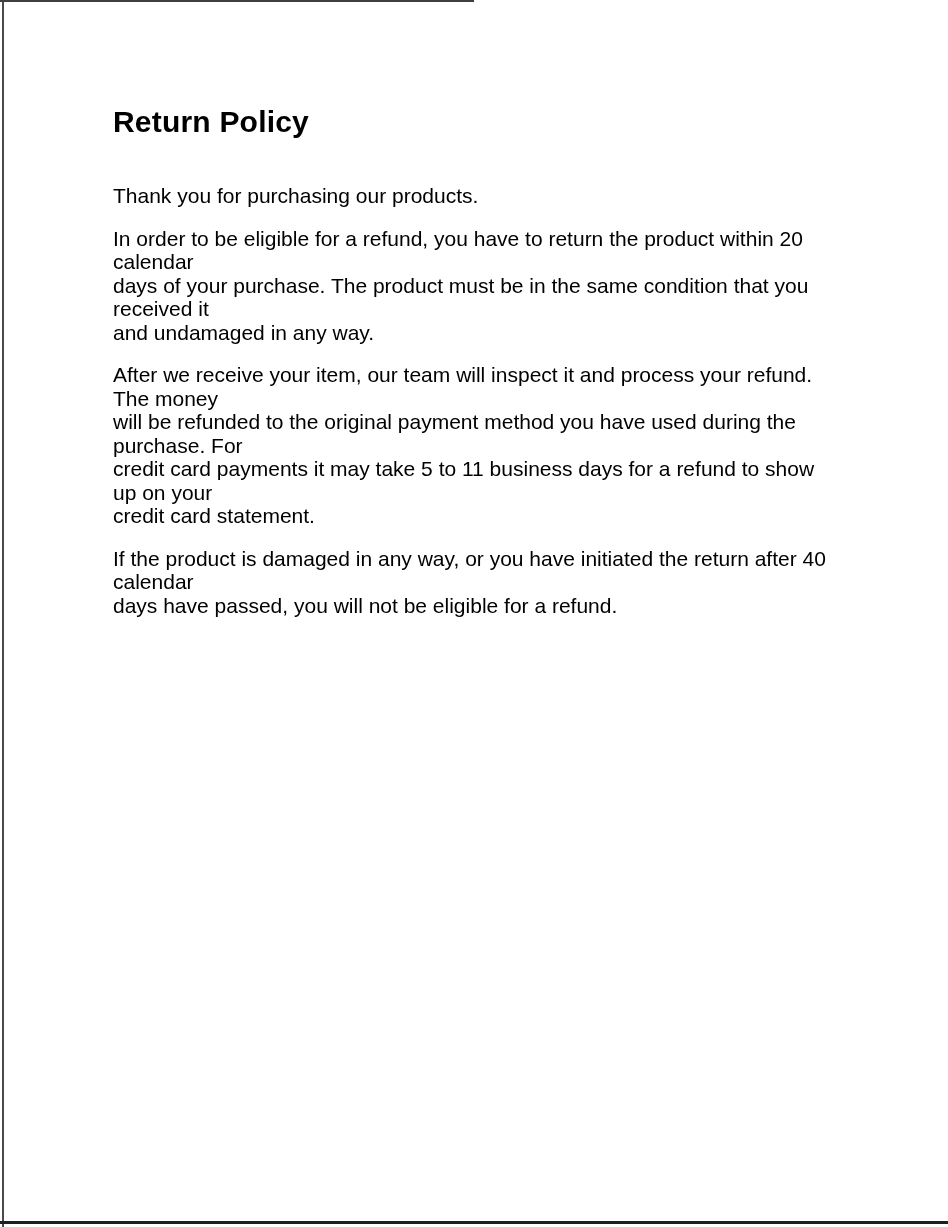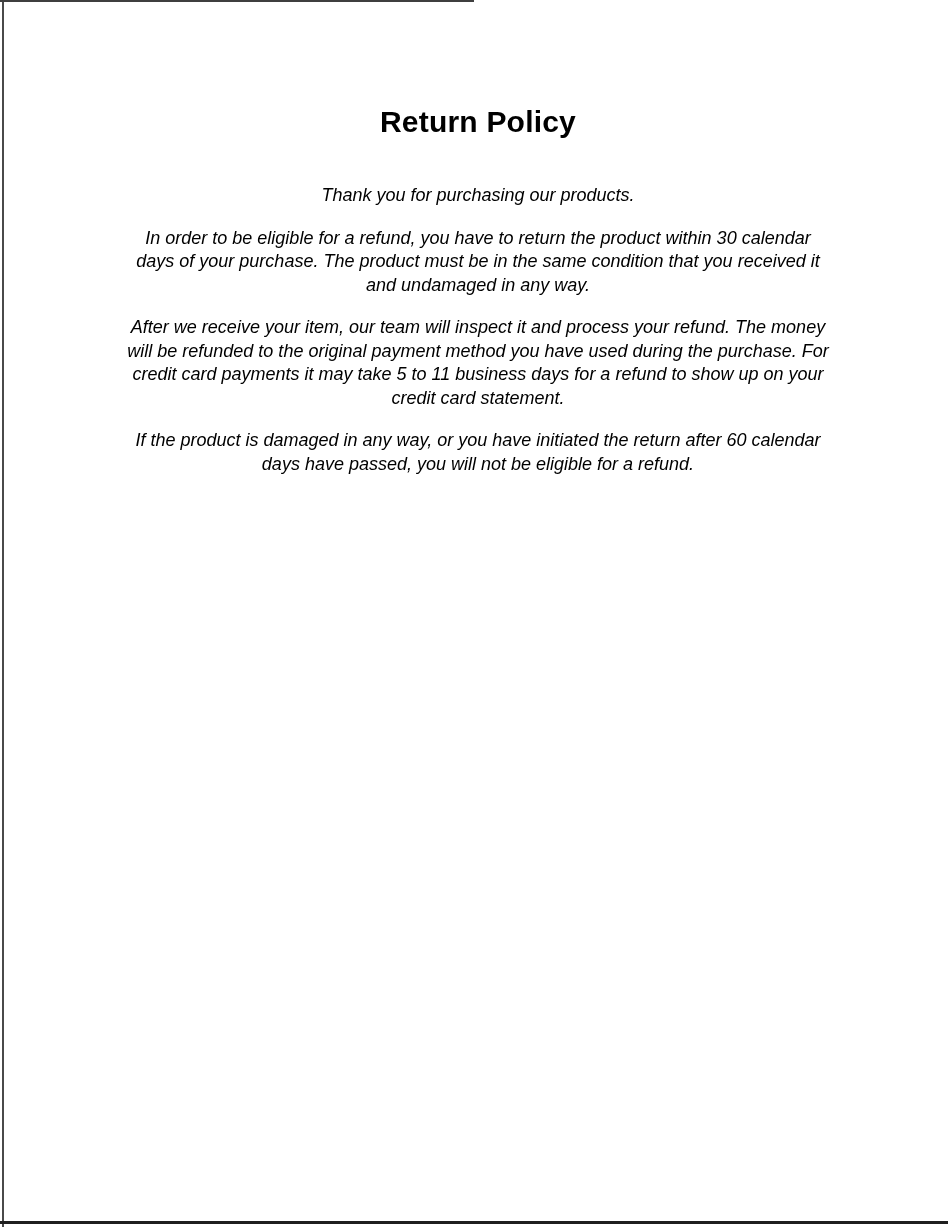--- a/index.html
+++ b/index.html
@@ -1,15 +1,15 @@
 <!DOCTYPE html>
 <html><head>
 <meta charset="utf-8">
 <style>
-  * { margin: 0; padding: 0; box-sizing: border-box; text-align: center; }
+  * { margin: 0; padding: 0; box-sizing: border-box; }
 
   html, body {
     width: 948px;
     height: 1227px;
     background: #ffffff;
     font-family: "Liberation Sans", sans-serif;
     overflow: hidden;
   }
 
   .page {
@@ -48,50 +48,49 @@
   h1.doc-title {
     font-size: 30px;
     line-height: 36px;
     font-weight: 700;
     letter-spacing: 0.2px;
     color: #000000;
     margin: 0 0 44px 0;
   }
 
   p.doc-paragraph {
-    font-size: 18px;
+    font-size: 21px;
     line-height: 23.5px;
     color: #000000;
     margin: 0 0 19px 0;
     white-space: pre-line; 
-    font-style: italic;
   }
 </style>
 </head>
 <body>
 
 <div class="page">
 
   <div class="edge-left"></div>
   <div class="edge-top"></div>
   <div class="edge-bottom"></div>
 
   <div class="content">
 
     <h1 class="doc-title">Return Policy</h1>
 
     <p class="doc-paragraph">Thank you for purchasing our products.</p>
 
-    <p class="doc-paragraph">In order to be eligible for a refund, you have to return the product within 30 calendar
+    <p class="doc-paragraph">In order to be eligible for a refund, you have to return the product within 20 calendar
 days of your purchase. The product must be in the same condition that you received it
 and undamaged in any way.</p>
 
     <p class="doc-paragraph">After we receive your item, our team will inspect it and process your refund. The money
 will be refunded to the original payment method you have used during the purchase. For
 credit card payments it may take 5 to 11 business days for a refund to show up on your
 credit card statement.</p>
 
-    <p class="doc-paragraph">If the product is damaged in any way, or you have initiated the return after 60 calendar
+    <p class="doc-paragraph">If the product is damaged in any way, or you have initiated the return after 40 calendar
 days have passed, you will not be eligible for a refund.</p>
 
 
   </div>
 </div>
 
 </body></html>

